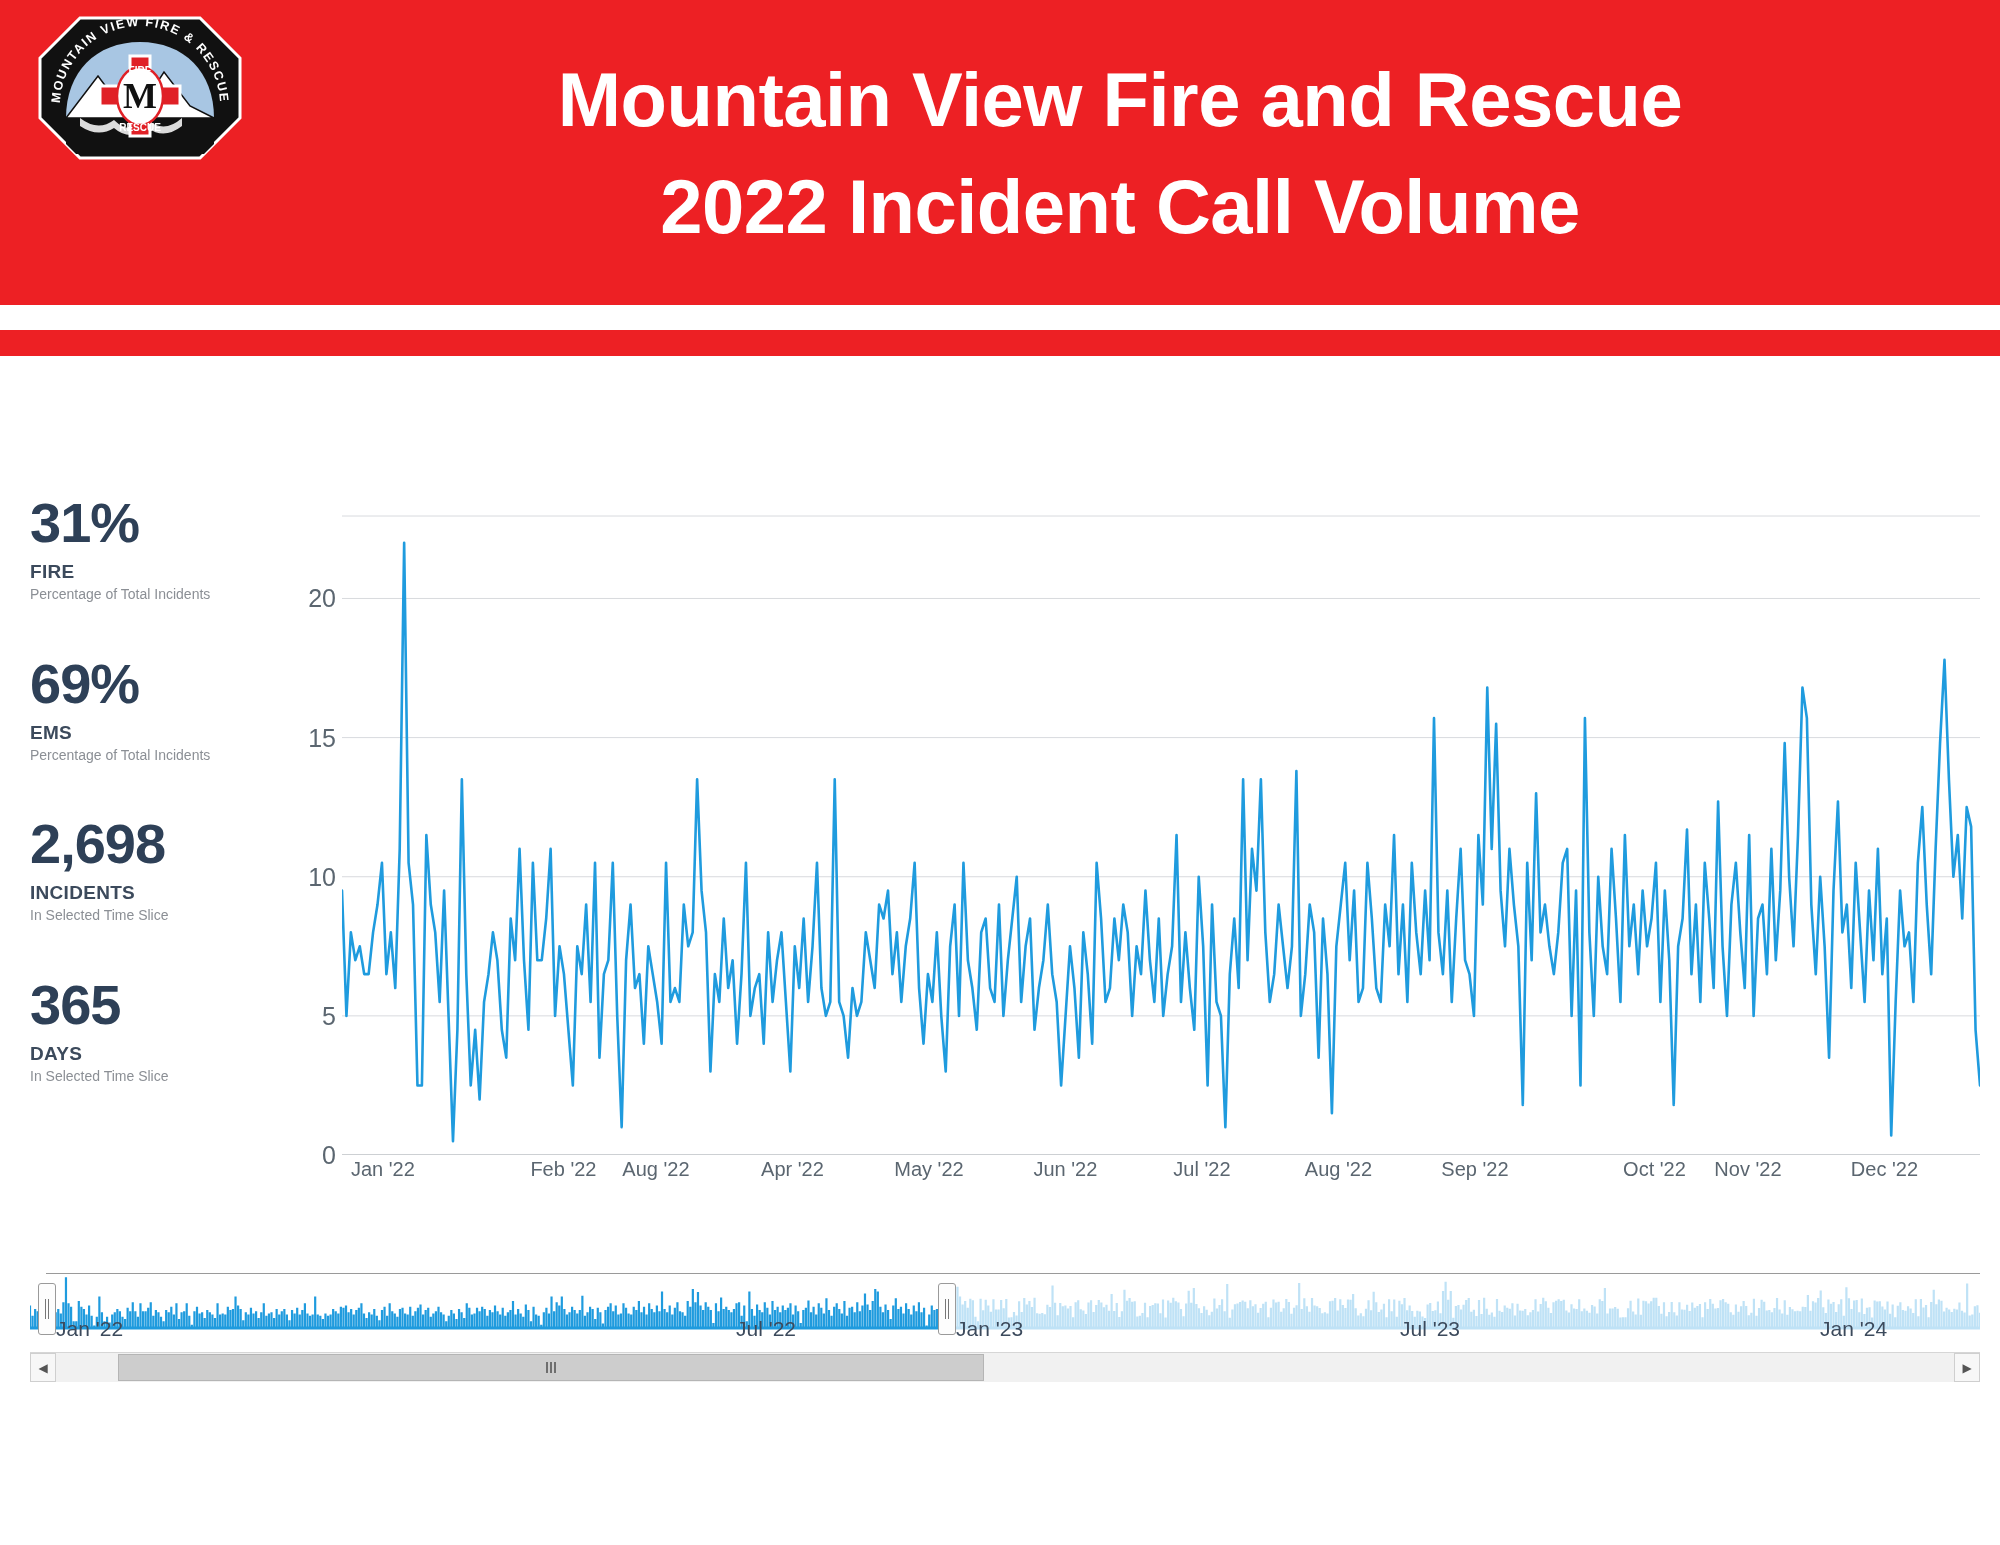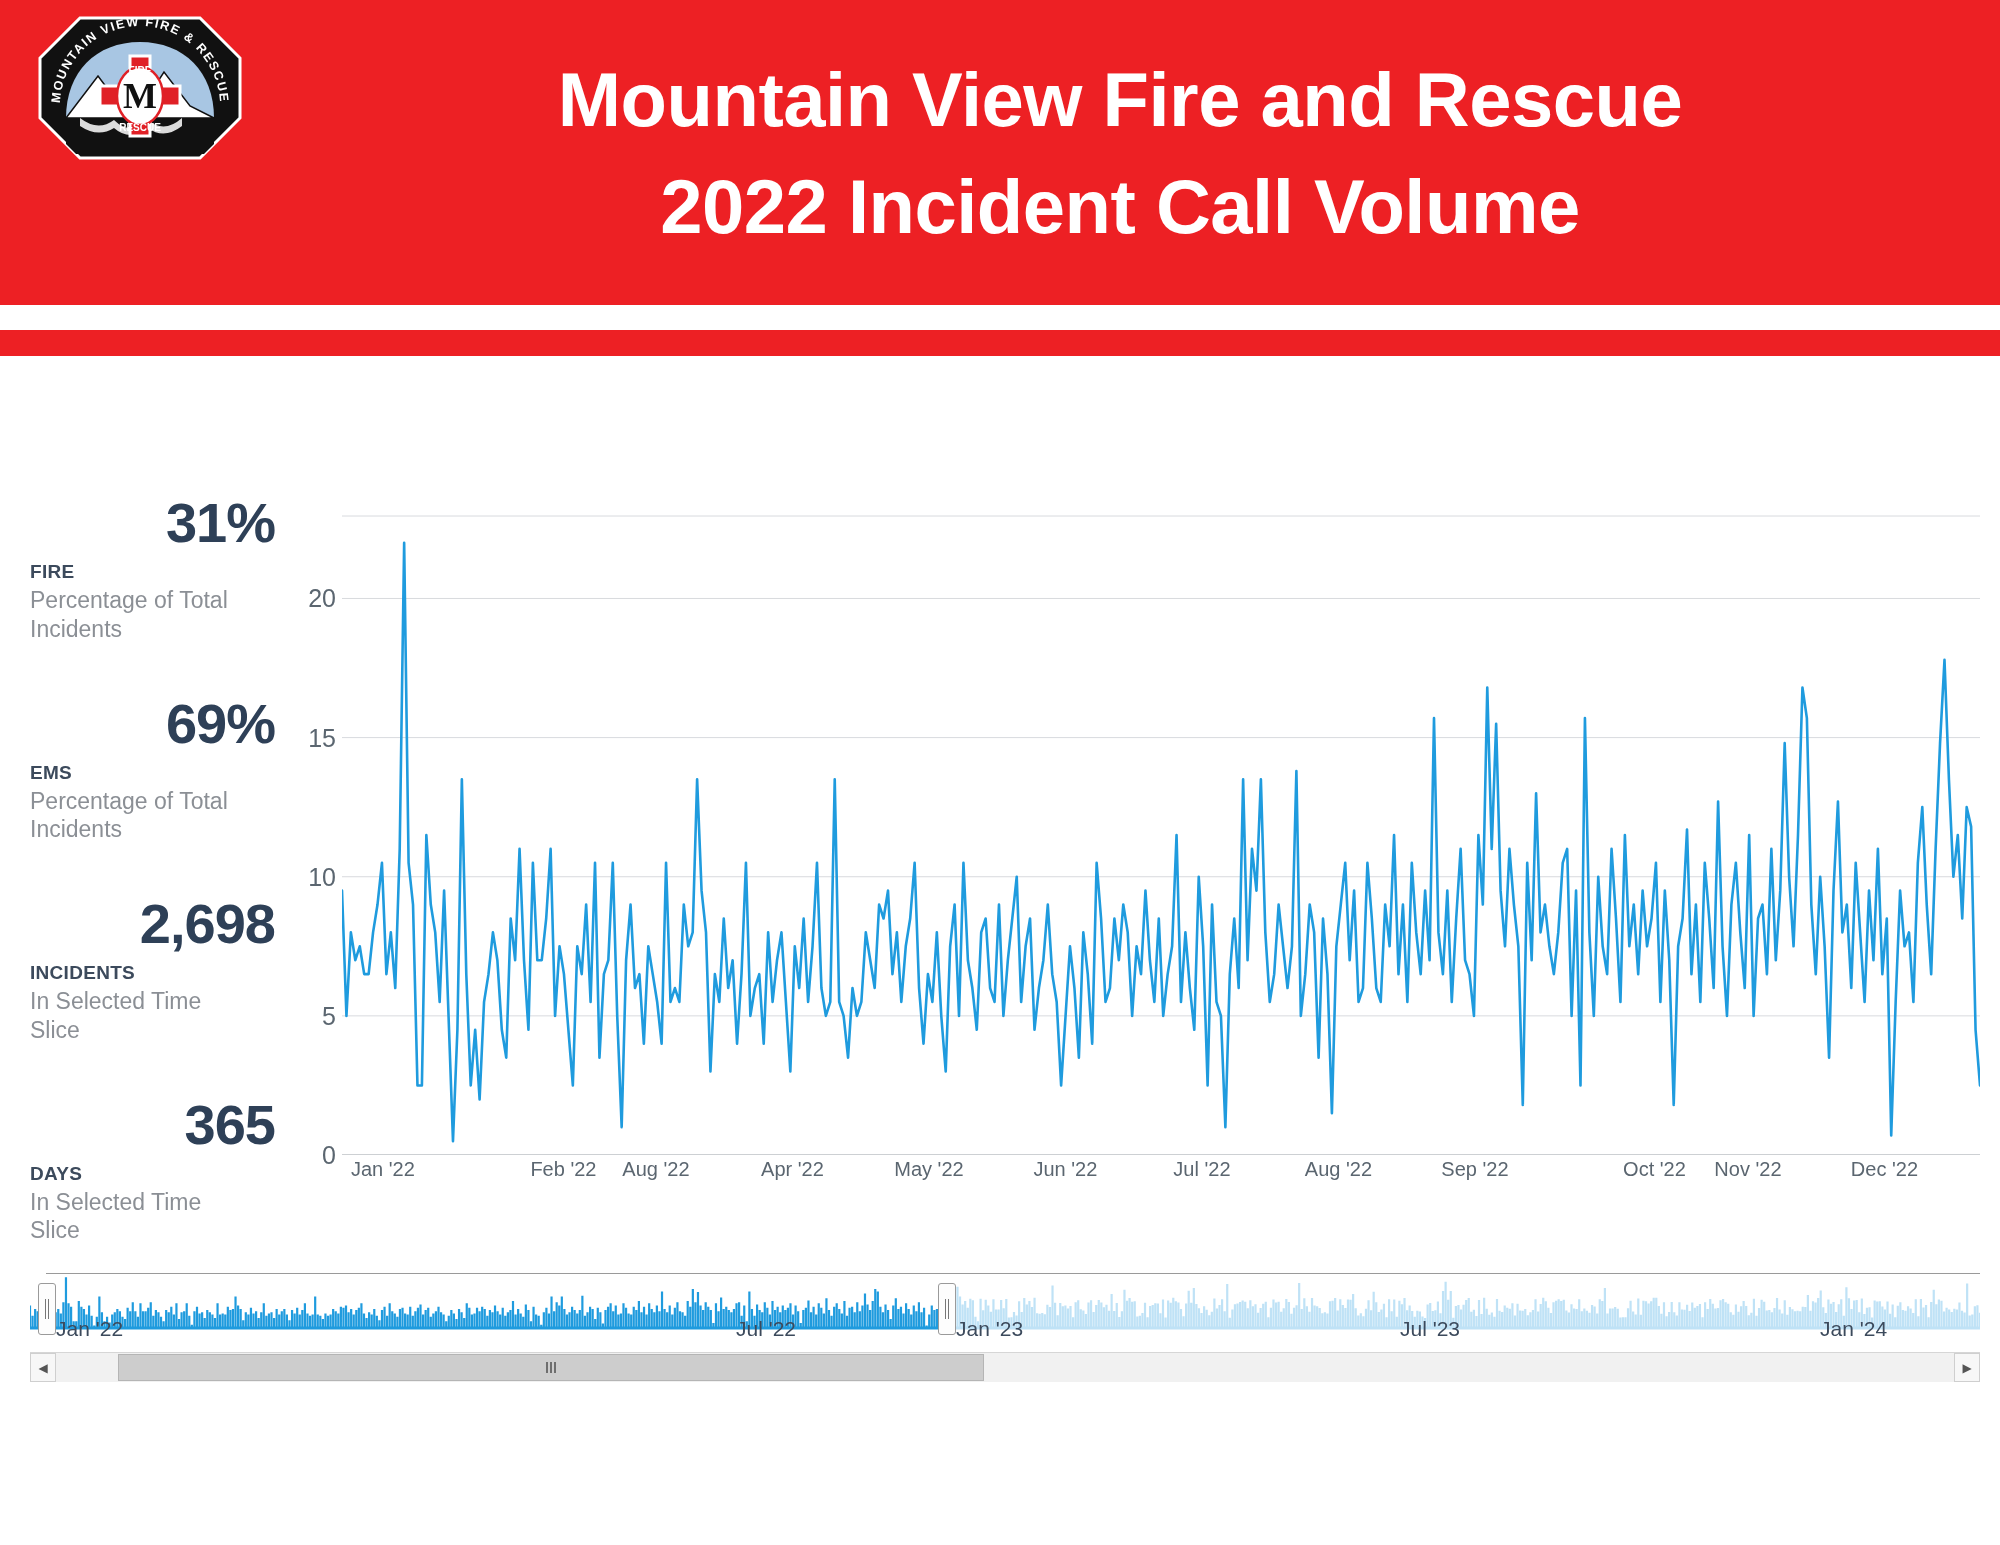--- a/index.html
+++ b/index.html
@@ -42,31 +42,30 @@
     position:absolute;left:30px;top:495px;width:245px;
   }
   .kpi{margin-bottom:52px;}
   .kpi:last-child{margin-bottom:7px;}
   .kpi-value{
     font-size:56px;
     font-weight:bold;
     color:#2E4057;
     line-height:1.0;
     letter-spacing:-1px;
-    text-align:right;
   }
   .kpi-label{
     font-size:19px;
     font-weight:bold;
     color:#3C4A5C;
     margin-top:10px;
     letter-spacing:0.3px;
   }
   .kpi-sub{
-    font-size:23px;
+    font-size:14px;
     color:#8b8f95;
     margin-top:3px;
     line-height:1.25;
     max-width:200px;
   }
 
   
   .chart-area{
     position:absolute;left:290px;top:515px;width:1690px;height:640px;
   }

